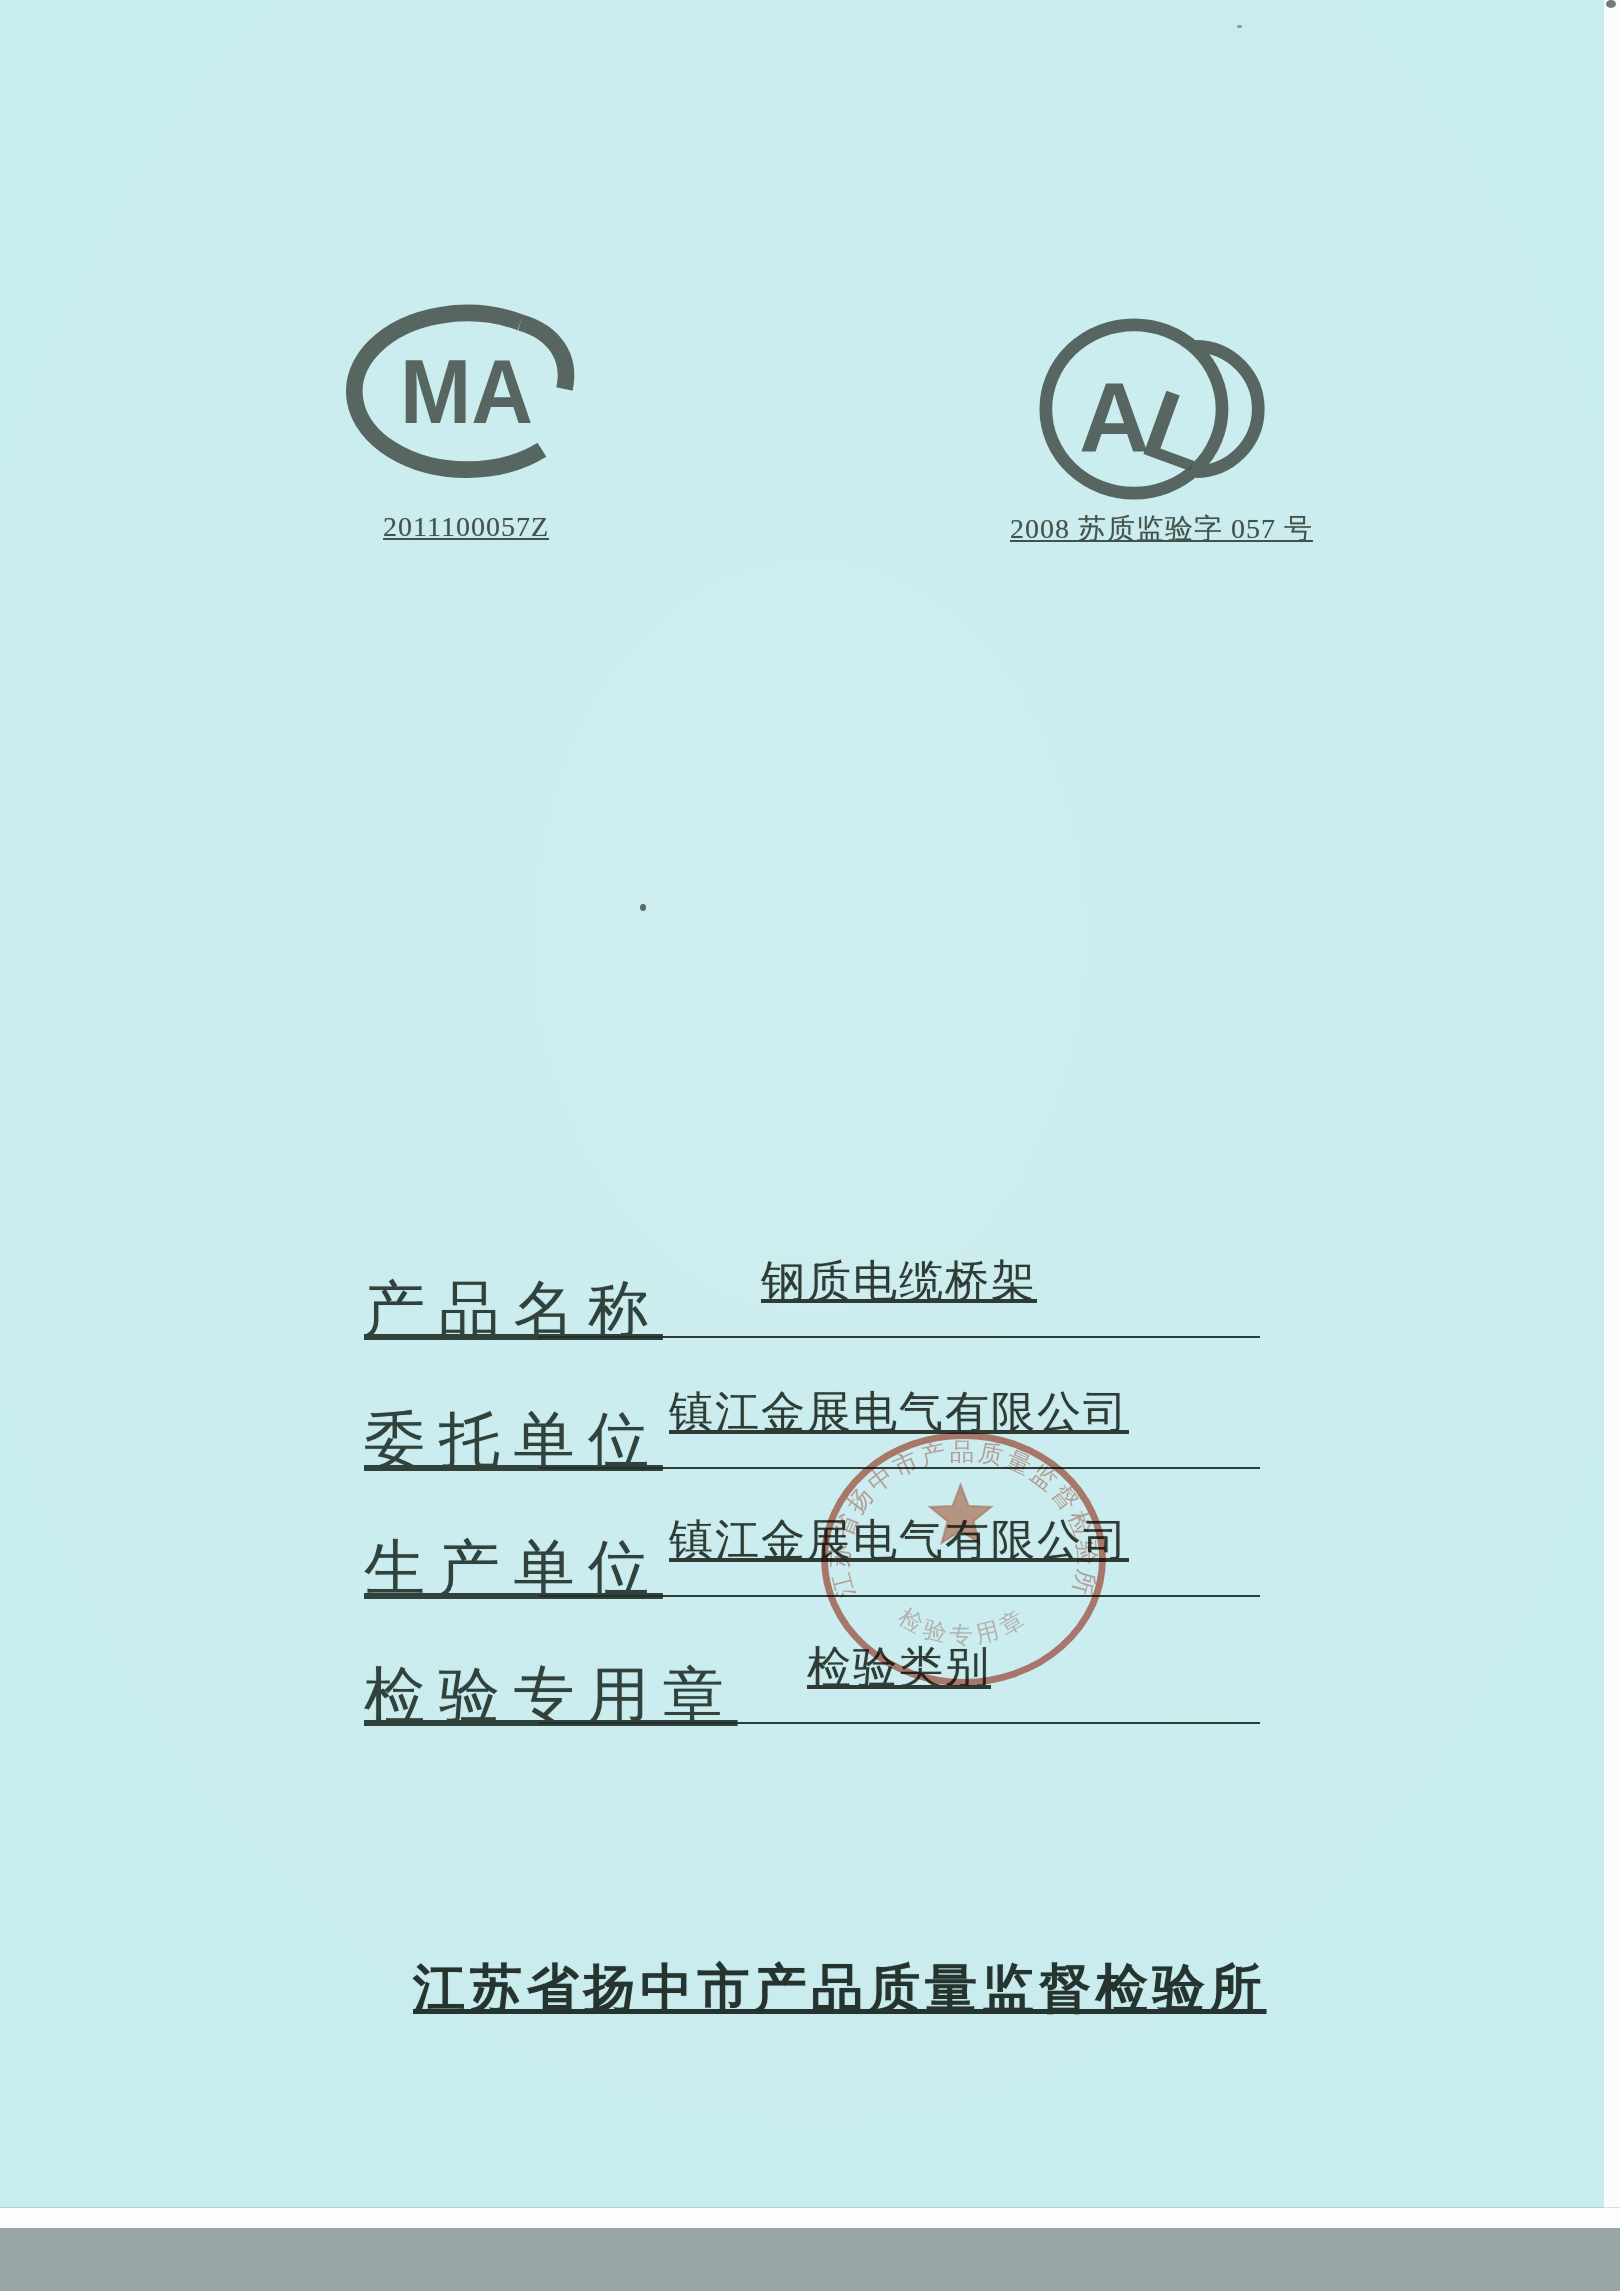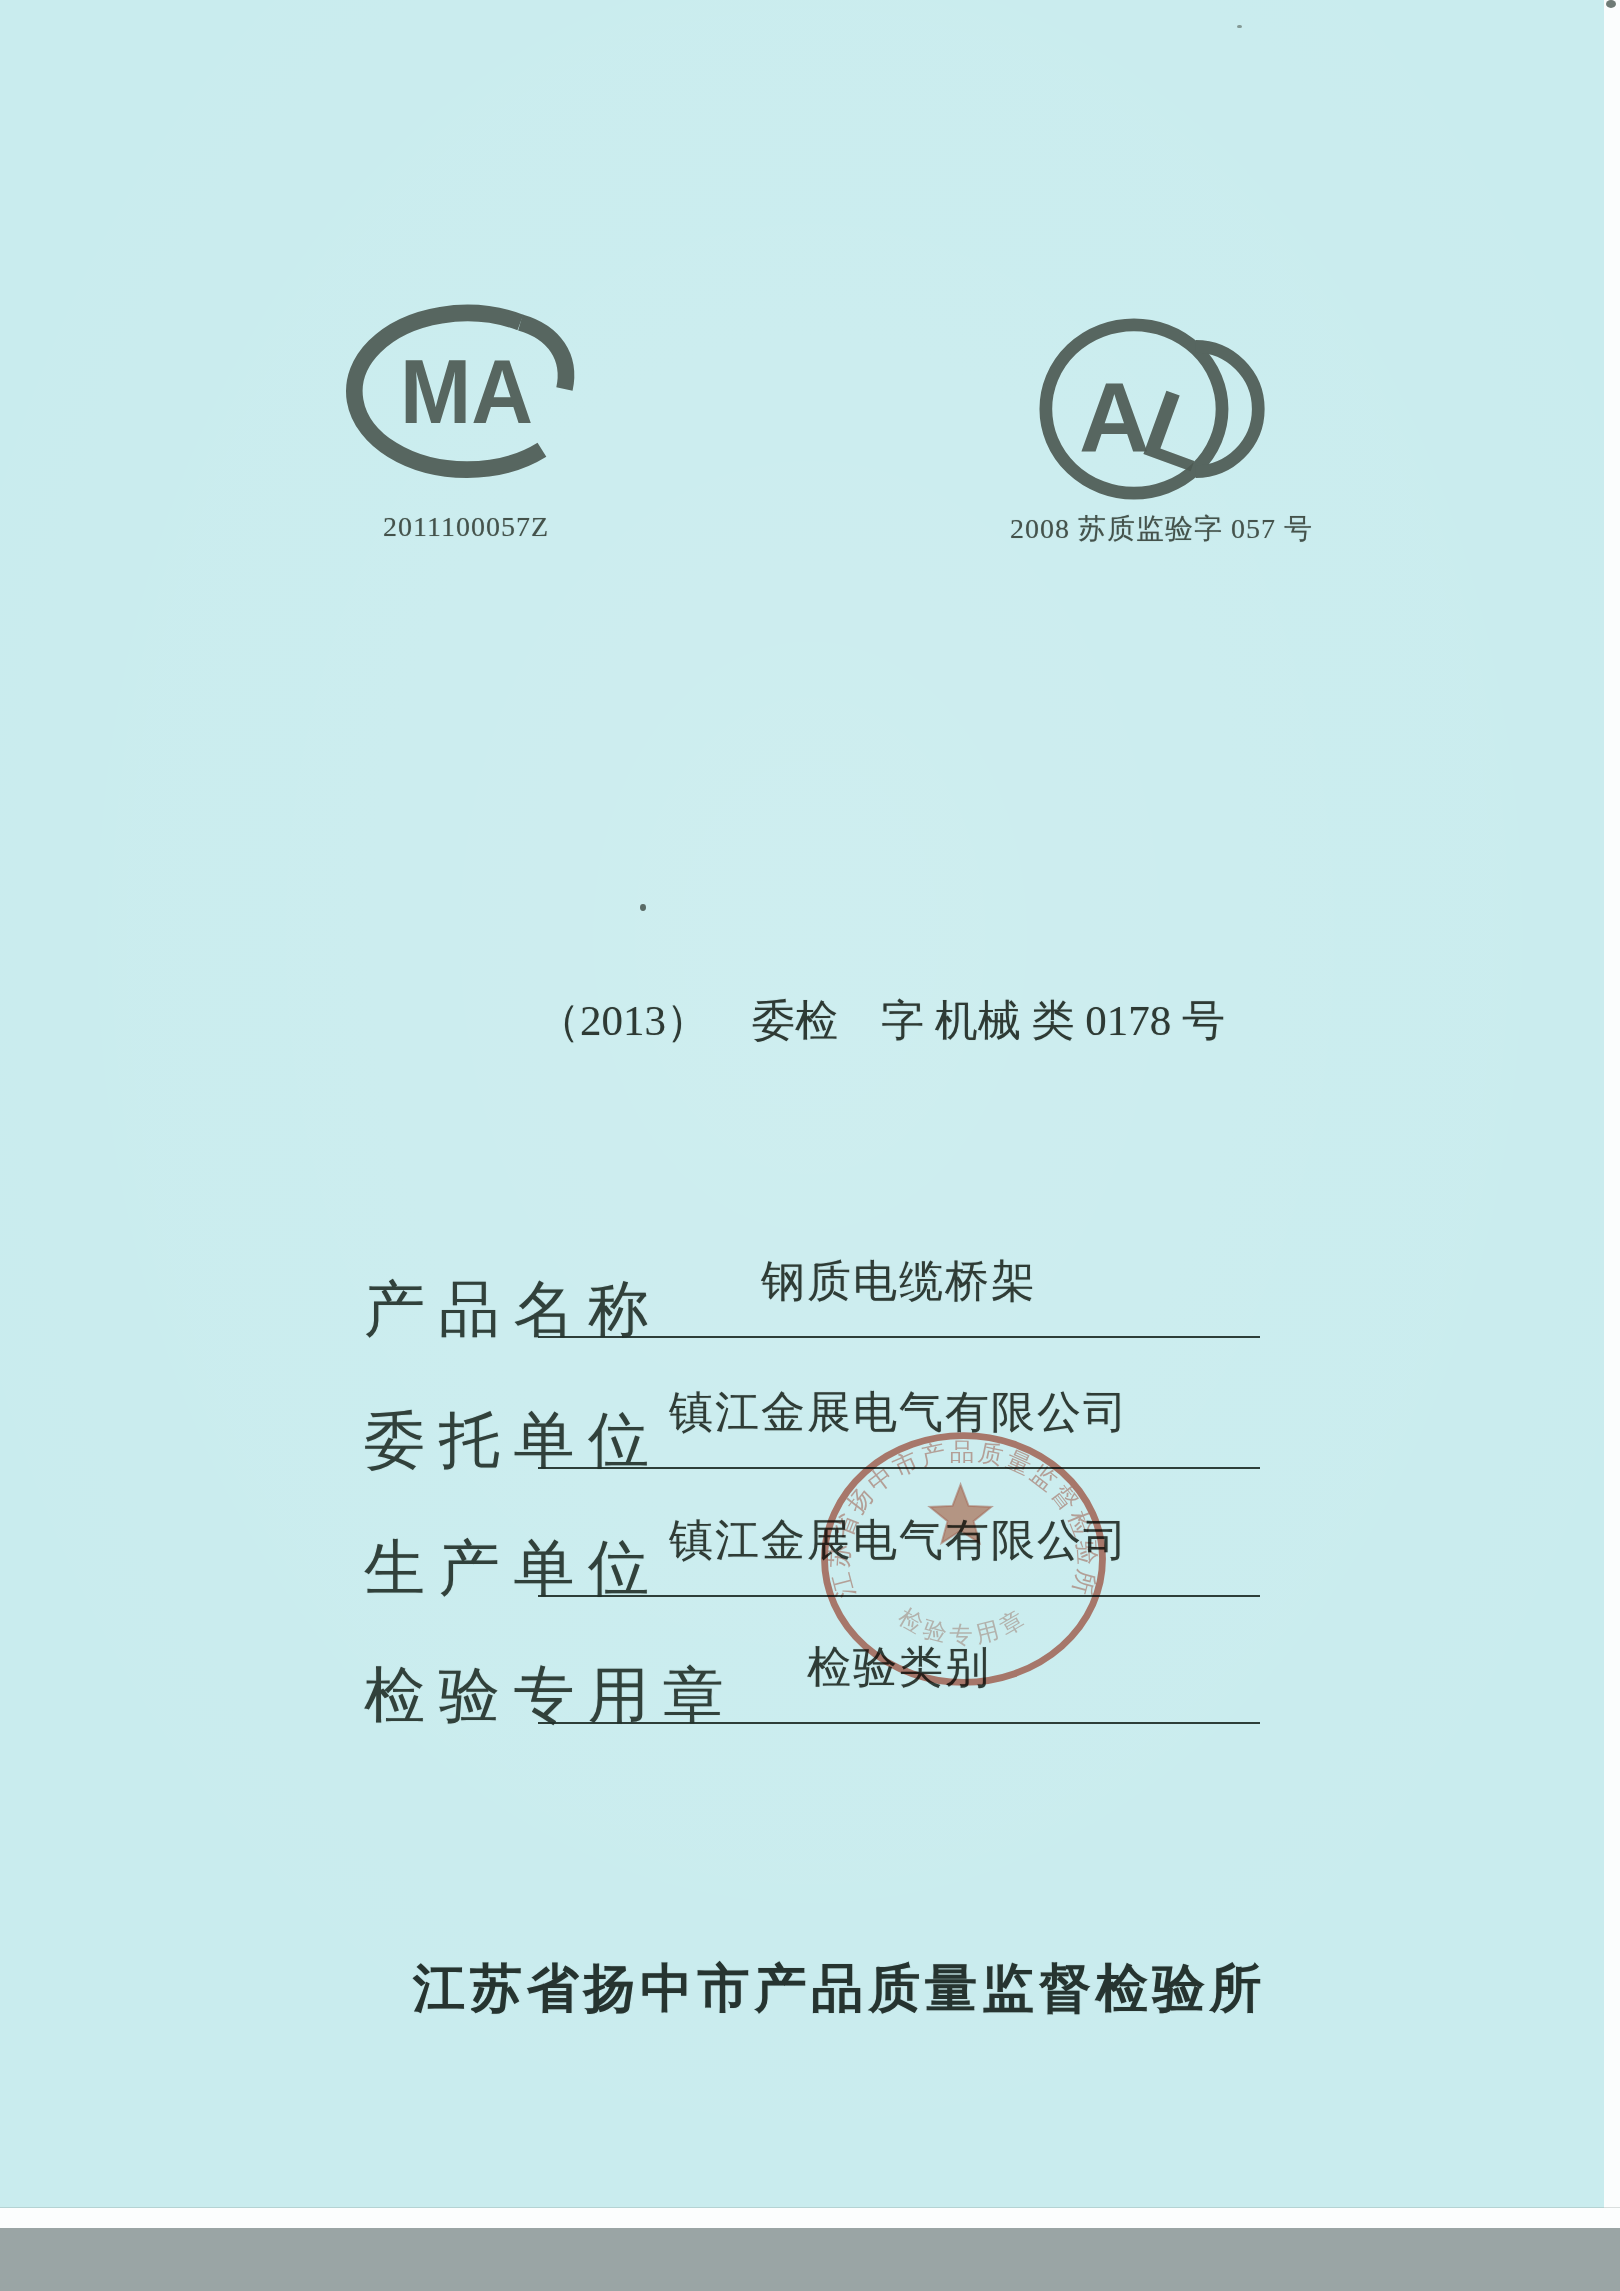--- a/index.html
+++ b/index.html
@@ -6,21 +6,21 @@
   .page{
     position:relative;
     width:1620px;height:2228px;
     background:
       radial-gradient(ellipse 1372px 1862px at 50% 42%, rgba(255,255,255,0.10), rgba(255,255,255,0) 70%),
       #c9ecee;
     overflow:hidden;
     font-family:"Liberation Serif","DejaVu Serif",serif;
     color:#33413b;
   }
-  .ink{ text-shadow:0 0 1px rgba(46,62,55,.35); }
+  .ink{ text-shadow:0 0 1px rgba(46,62,55,.35);text-decoration:underline; }
 
   
   .cma-svg{ position:absolute; left:345px; top:299px; }
   .cal-svg{ position:absolute; left:1037px; top:314px; }
   .mark-number{
     position:absolute;
     font-size:28px; letter-spacing:1px;
     color:#44524b; white-space:pre;
   }
   .cma-number{ left:383px; top:511px; }
@@ -97,21 +97,20 @@
     <g stroke="#4e5b54" stroke-width="13" fill="none" stroke-linecap="butt" opacity="0.92">
       <ellipse cx="99" cy="97" rx="90" ry="86"></ellipse>
       <path d="M 162,33 A 63,63 0 0 1 162,161"></path>
     </g>
     <text x="79" y="140" text-anchor="middle" font-family="Liberation Sans, DejaVu Sans, sans-serif" font-size="100" font-weight="bold" fill="#4e5b54" opacity="0.92">A</text>
     <text x="116" y="146" transform="rotate(20 124 105)" font-family="Liberation Sans, DejaVu Sans, sans-serif" font-size="100" font-weight="bold" fill="#4e5b54" opacity="0.92">L</text>
   </svg>
   <div class="mark-number cal-number ink">2008 苏质监验字 057 号</div>
 
 
-  <div class="report-no ink">（2013）　委检　字 机械 类 0178 号</div>
 
   <div class="form-row" style="top:1269px">
     <div class="form-label ink">产品名称</div>
     <div class="form-field">
       <span class="form-value ink">钢质电缆桥架</span>
     </div>
   </div>
 
   <div class="form-row" style="top:1400px">
     <div class="form-label ink">委托单位</div>

